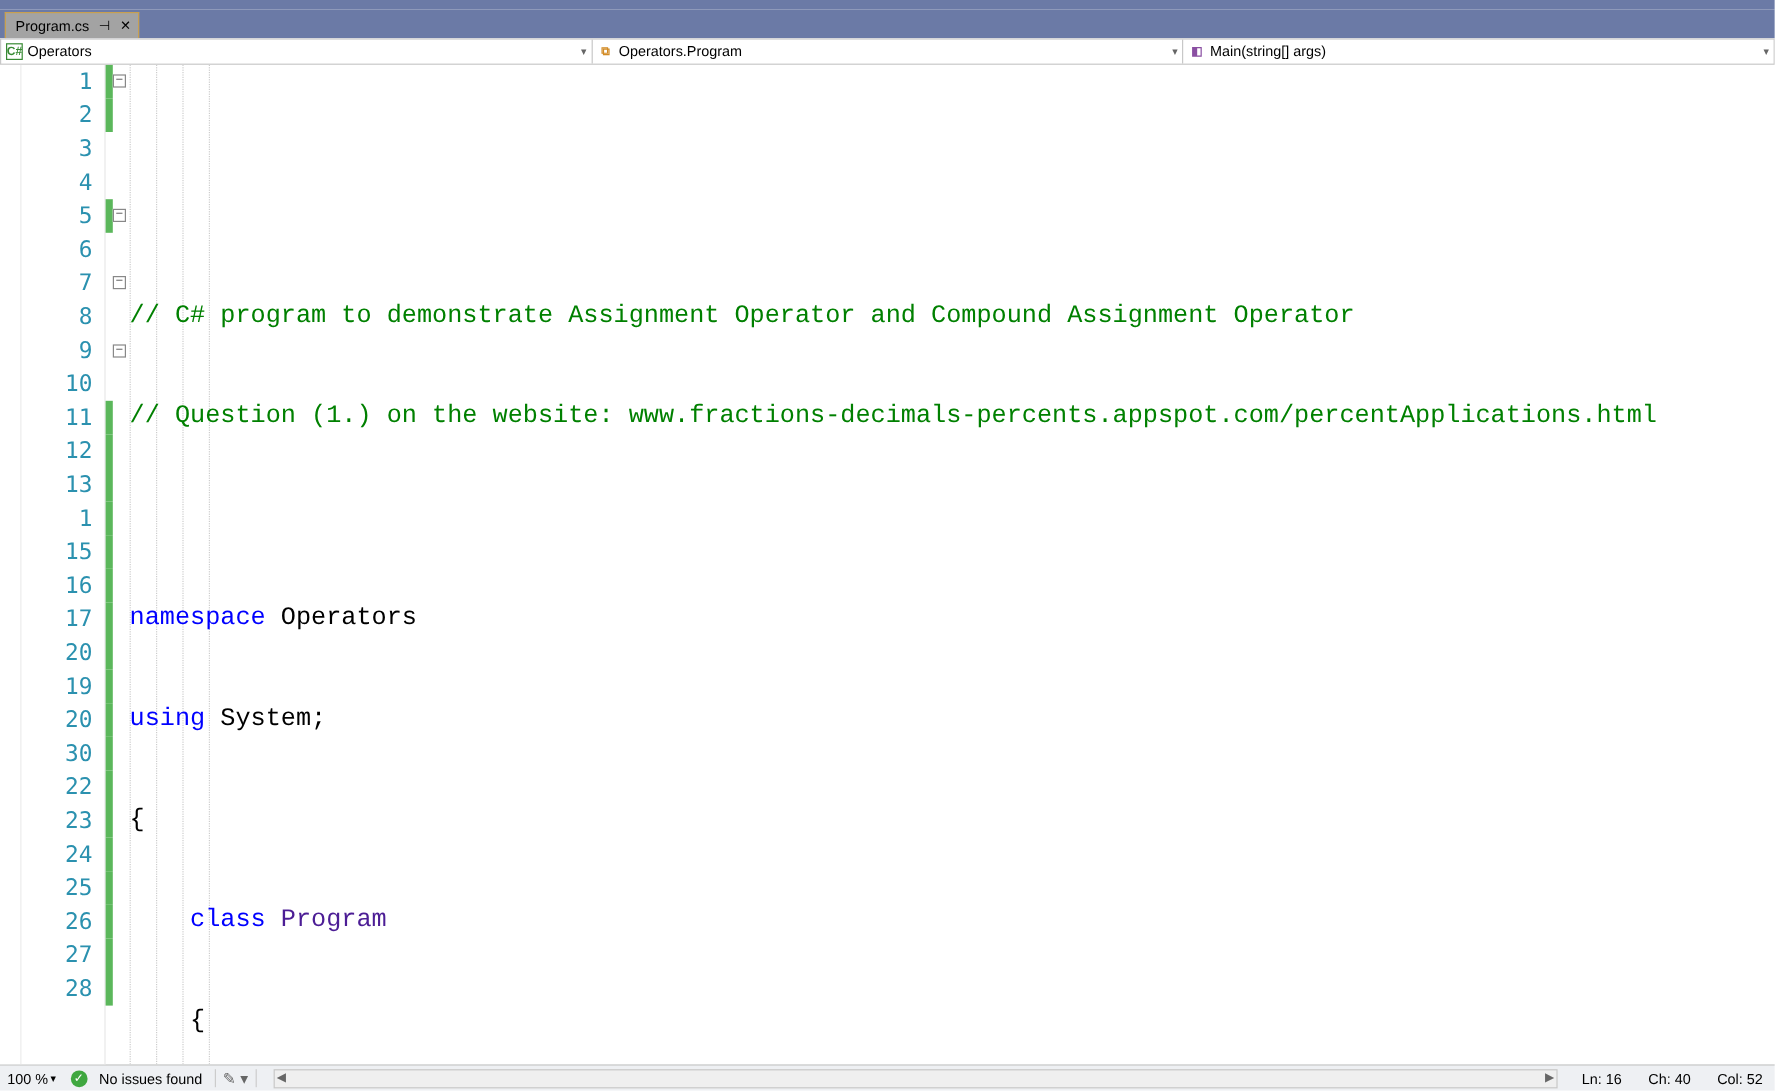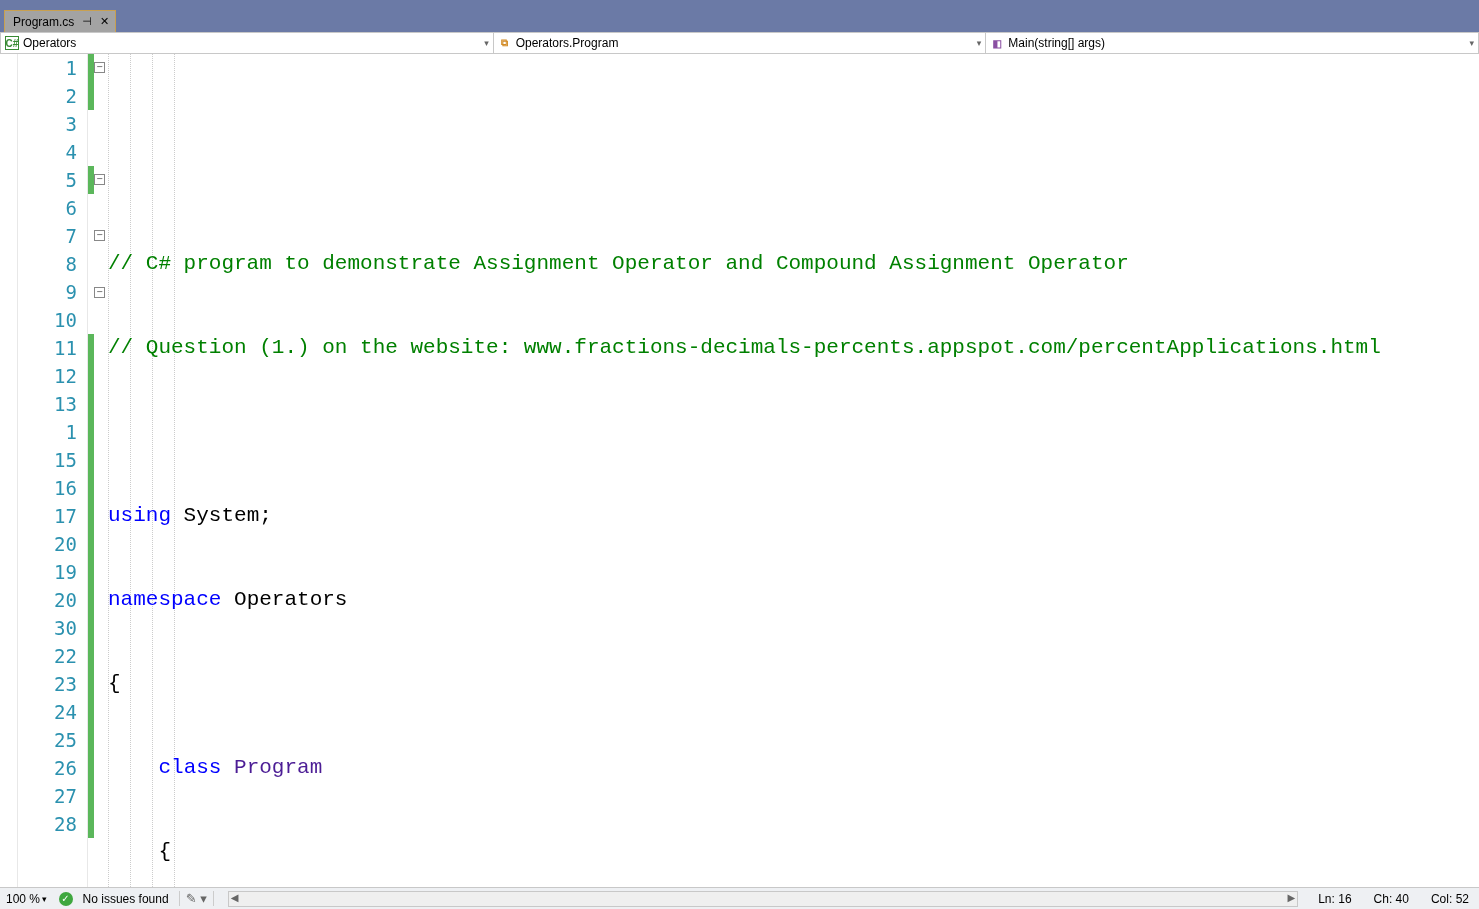--- a/index.html
+++ b/index.html
@@ -264,22 +264,22 @@
   </div>
   <div class="code-area">
     <div class="indent-guide" style="left:2px"></div>
     <div class="indent-guide" style="left:24px"></div>
     <div class="indent-guide" style="left:46px"></div>
     <div class="indent-guide" style="left:68px"></div>
 
     <div class="code-line"><span class="cm">// C# program to demonstrate Assignment Operator and Compound Assignment Operator</span></div>
     <div class="code-line"><span class="cm">// Question (1.) on the website: www.fractions-decimals-percents.appspot.com/percentApplications.html</span></div>
     <div class="code-line"></div>
+    <div class="code-line"><span class="kw">namespace</span><span> Operators</span></div>
     <div class="code-line"><span class="kw">using</span><span> System;</span></div>
-    <div class="code-line"><span class="kw">namespace</span><span> Operators</span></div>
     <div class="code-line"><span>{</span></div>
     <div class="code-line">    <span class="kw">class</span> <span class="typ">Program</span></div>
     <div class="code-line">    <span>{</span></div>
     
     
     
     
     
     
     

